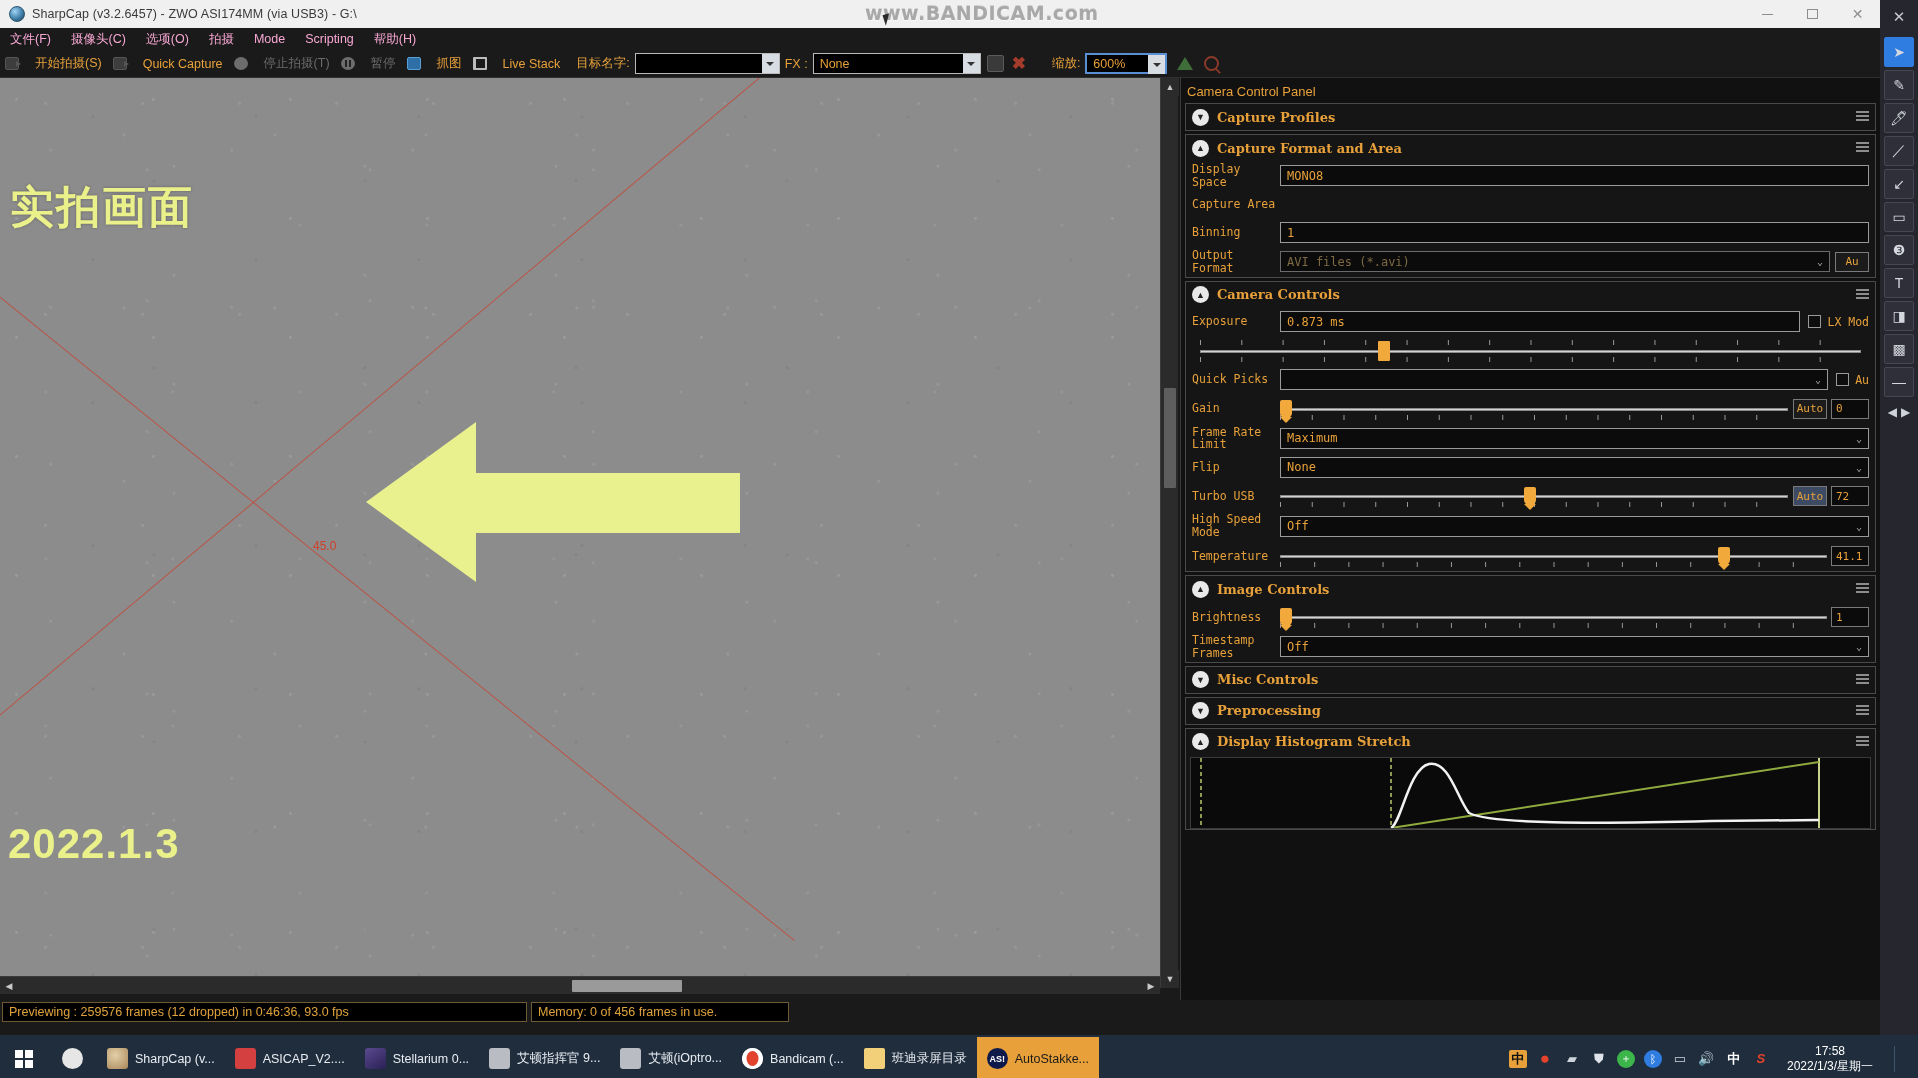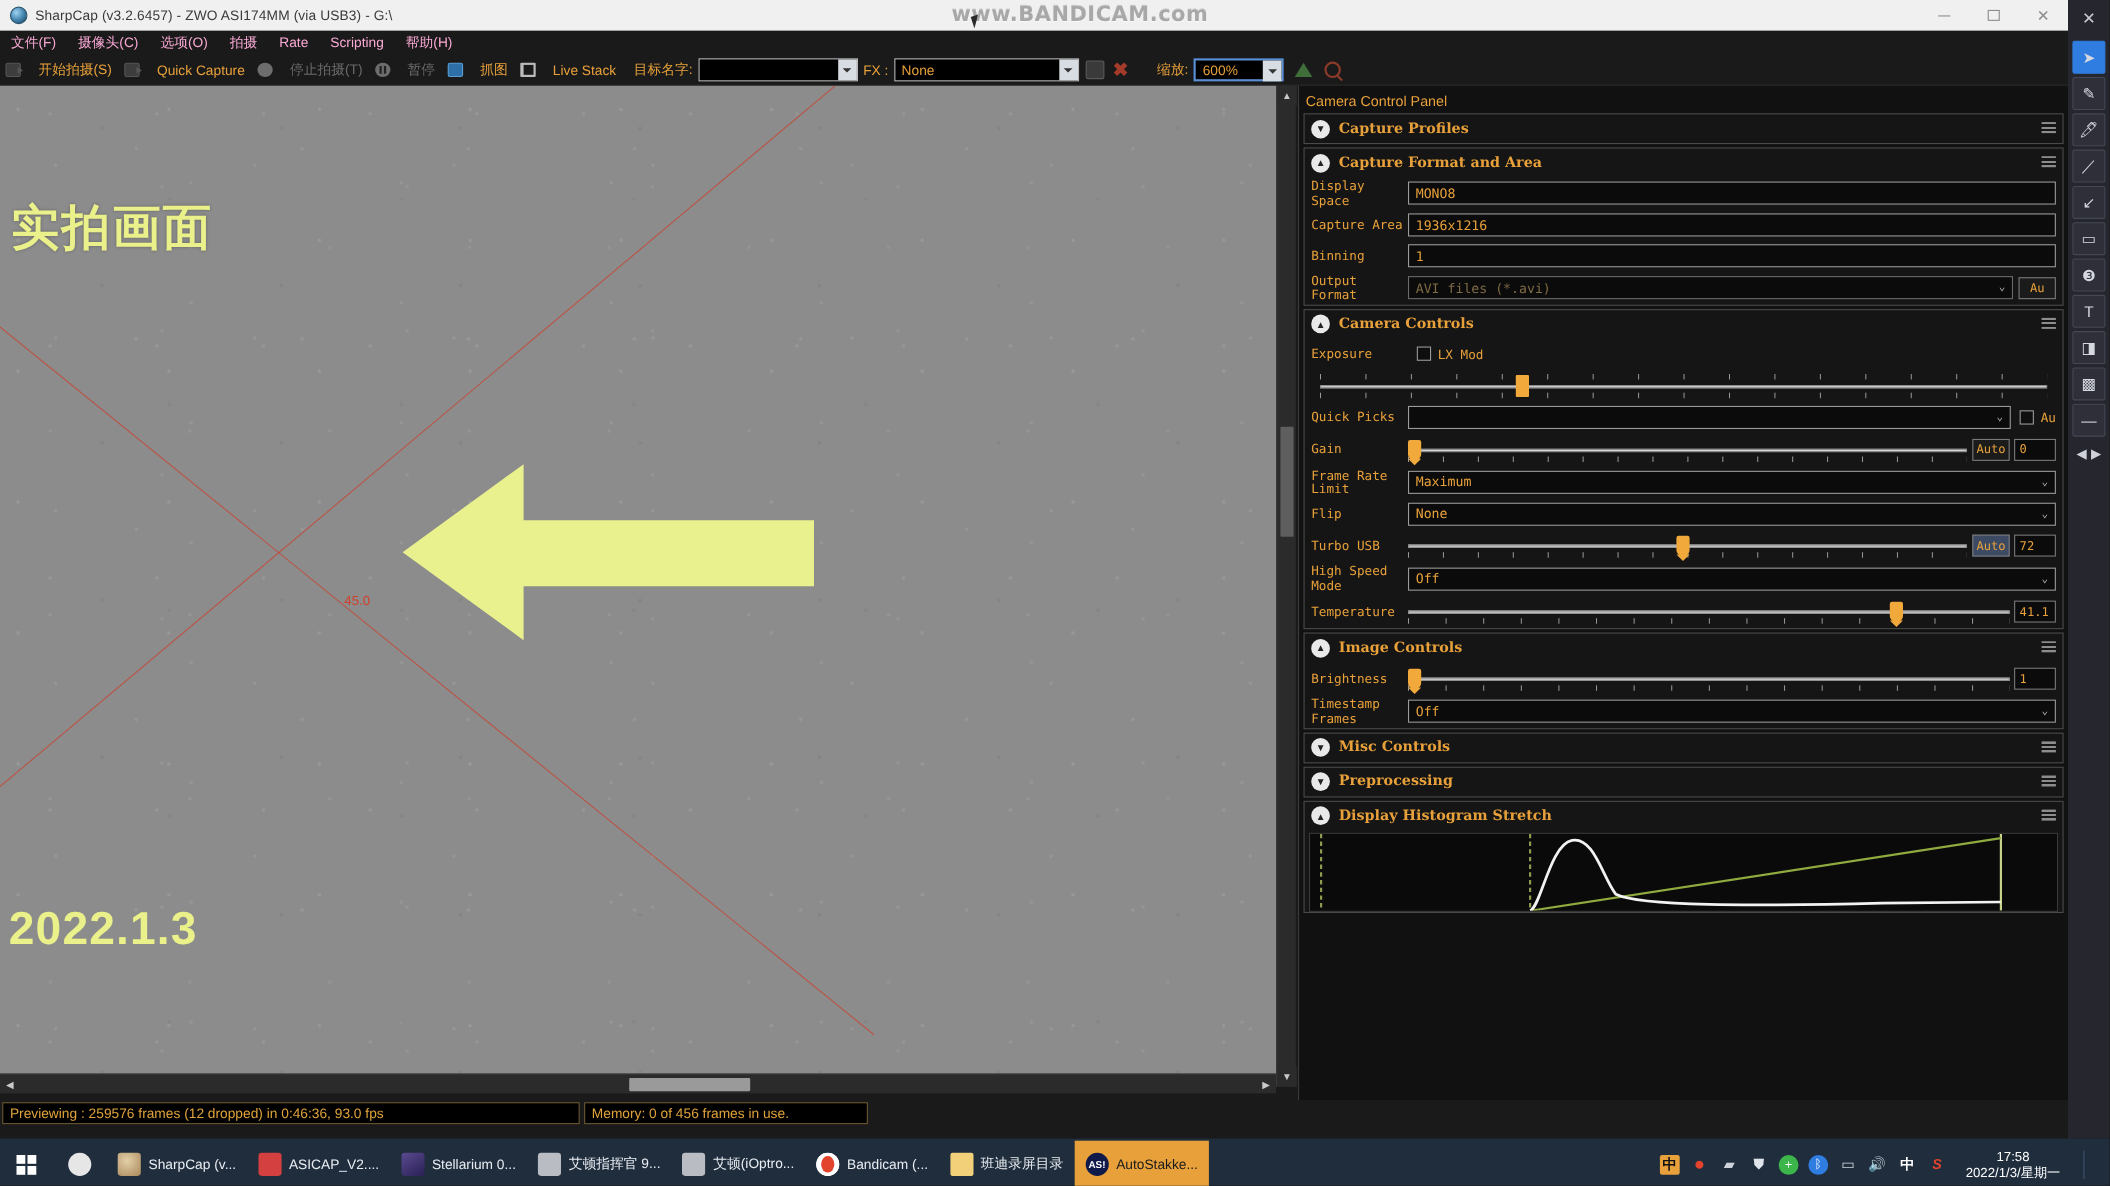--- a/index.html
+++ b/index.html
@@ -218,21 +218,21 @@
       </div>
   </div>
   <div class="bandicam">www.BANDICAM.com</div>
   <div class="cursor-arrow"></div>
 
   <div class="menubar">
     <span>文件(F)</span>
     <span>摄像头(C)</span>
     <span>选项(O)</span>
     <span>拍摄</span>
-    <span>Rate</span>
+    <span>Mode</span>
     <span>Scripting</span>
     <span>帮助(H)</span>
   </div>
 
   <div class="toolbar">
     <div class="tbitem">
       <span class="ti cam"></span>
       <span class="lbl">开始拍摄(S)</span>
     </div>
     <div class="tbitem">
@@ -325,23 +325,20 @@
         <span class="burger"></span>
       </div>
       <div class="prow">
         <div class="pl">Display Space</div>
         <div class="pf">
           <span>MONO8</span>
         </div>
       </div>
       <div class="prow">
         <div class="pl">Capture Area</div>
-        <div class="pf">
-          <span>1936x1216</span>
-        </div>
       </div>
       <div class="prow">
         <div class="pl">Binning</div>
         <div class="pf">
           <span>1</span>
         </div>
       </div>
       <div class="prow">
         <div class="pl">Output Format</div>
         <div class="pf dim">
@@ -356,20 +353,23 @@
 
     <div class="panel">
       <div class="phead">
         <span class="chev">▲</span>
         <span class="ptxt">Camera Controls</span>
         <span class="burger"></span>
       </div>
 
       <div class="prow">
         <div class="pl">Exposure</div>
+        <div class="pf">
+          <span>0.873 ms</span>
+        </div>
         <div class="chk"></div>
         <div class="chklbl">LX Mod</div>
       </div>
 
       <div class="prow">
         <div class="slideWrap" style="margin:0 8px;">
           <div class="ticks top"></div>
           <div class="track"></div>
           <div class="ticks"></div>
           <div class="thumbv sq" style="left:27%"></div>

